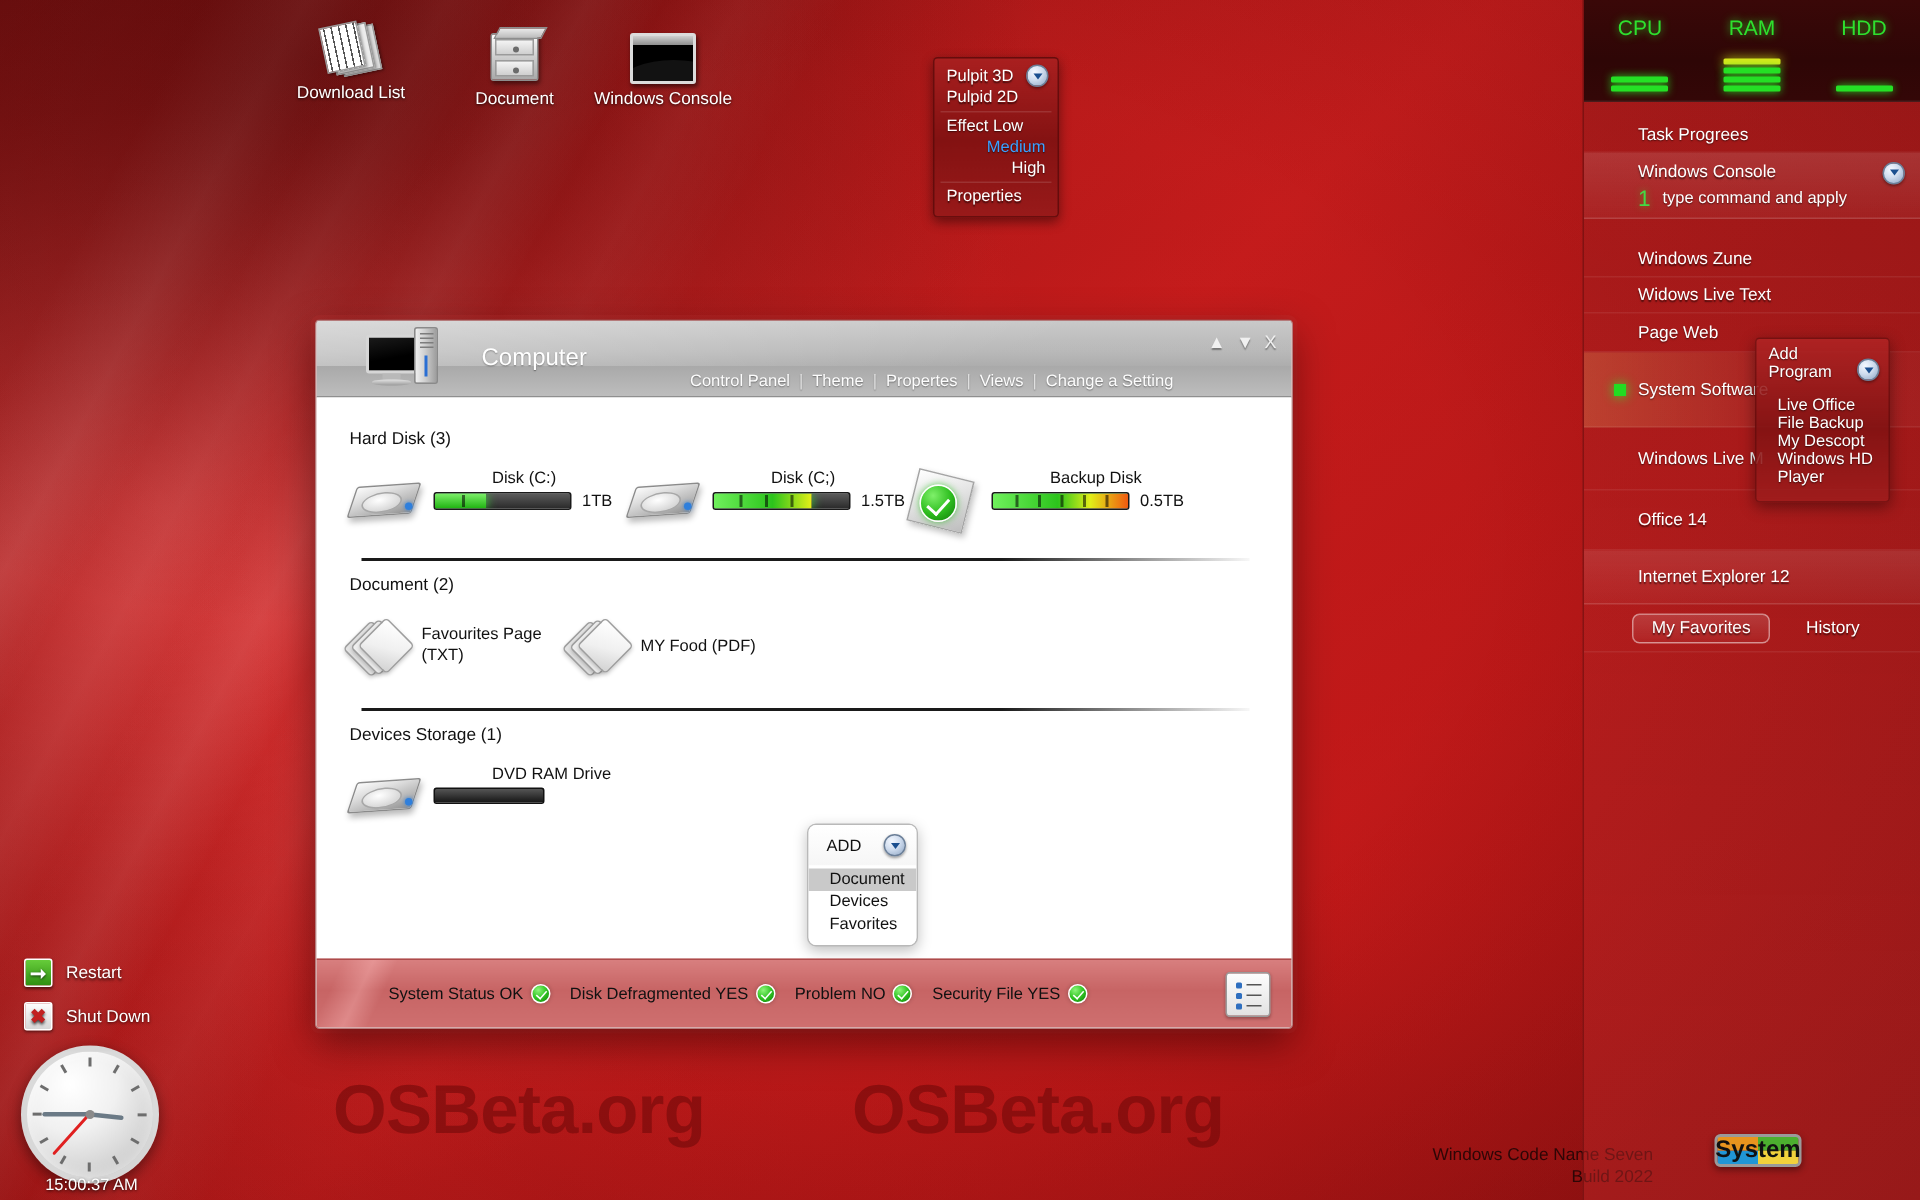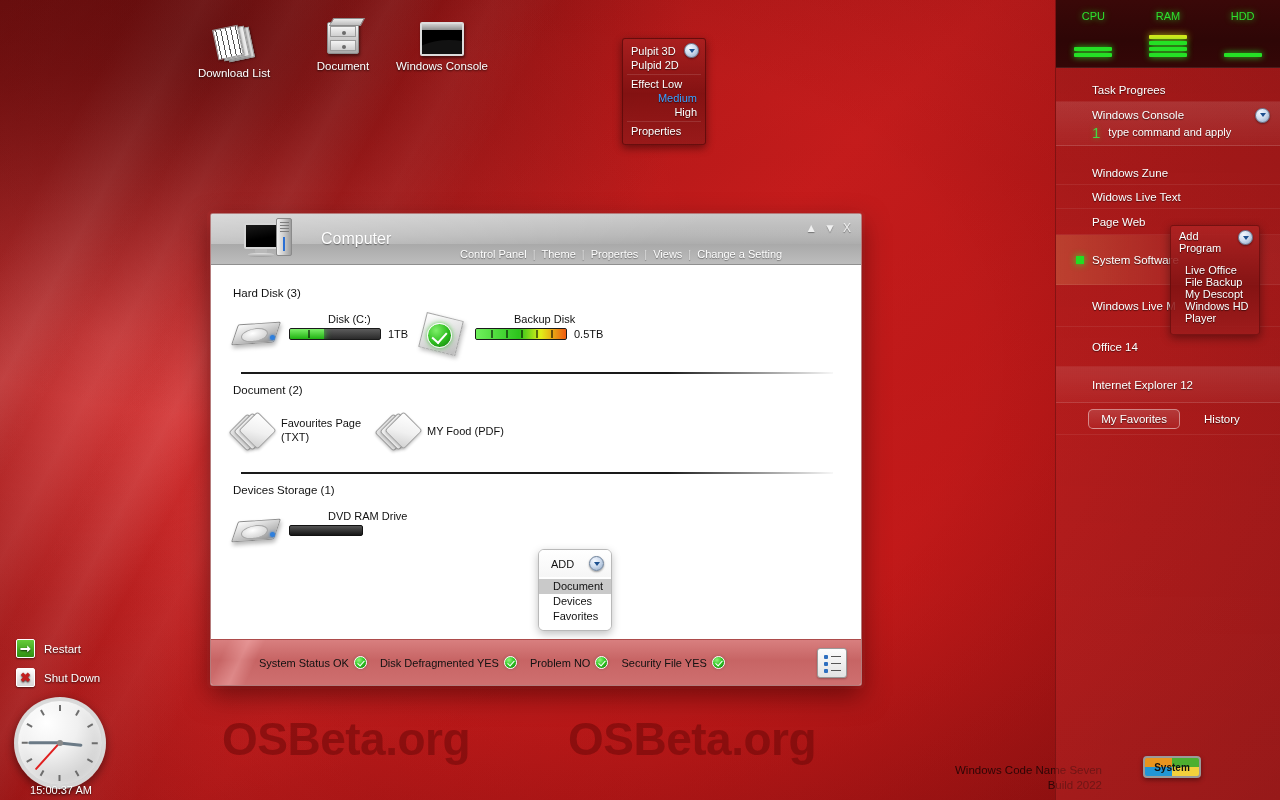--- a/index.html
+++ b/index.html
@@ -57,21 +57,21 @@
     text-align: right; color: #2d0606; font-size: 11.5px; line-height: 15px;
   }
 
   
   .desk-icon {
     position: absolute; width: 108px; text-align: center;
     color: #fff; font-size: 11.5px;
     text-shadow: 0 1px 2px rgba(0,0,0,0.75);
   }
   .desk-icon .glyph { height: 44px; display: flex; align-items: flex-end; justify-content: center; margin-bottom: 4px; }
-  #icon-download { left: 180px; top: 19px; }
+  #icon-download { left: 180px; top: 8px; }
   #icon-document { left: 289px; top: 12px; }
   #icon-console  { left: 388px; top: 12px; }
 
   .ico-papers { position: relative; width: 40px; height: 38px; }
   .ico-papers i {
     position: absolute; width: 26px; height: 31px; background: #f2f2f2;
     border: 1px solid #9a9a9a; display: block; transform: rotate(-12deg);
     box-shadow: 1px 1px 2px rgba(0,0,0,0.4);
   }
   .ico-papers i:nth-child(1) { left: 12px; top: 4px; background: #dcdcdc; }
@@ -373,21 +373,21 @@
     text-shadow: 0 1px 1px rgba(0,0,0,0.55);
   }
   #gauges {
     height: 68px; position: relative;
     background: linear-gradient(180deg, #3a0808 0%, #2e0606 60%, #340707 100%);
     display: flex; align-items: flex-start; justify-content: space-around;
     padding-top: 10px;
     border-bottom: 1px solid rgba(255,255,255,0.08);
   }
   .gauge { width: 60px; text-align: center; }
-  .gauge .lbl { color: #2ee02e; font-size: 11px; text-shadow: 0 0 6px rgba(40,220,40,0.9); margin-bottom: 5px; }
+  .gauge .lbl { color: #2ee02e; font-size: 14px; text-shadow: 0 0 6px rgba(40,220,40,0.9); margin-bottom: 5px; }
   .gauge .bars { display: flex; flex-direction: column-reverse; align-items: center; gap: 2px; height: 30px; justify-content: flex-start; }
   .gauge .bar {
     width: 38px; height: 4px; border-radius: 1px;
     background: #25e025; box-shadow: 0 0 6px rgba(40,230,40,0.95);
   }
   .gauge .bar.y { background: #d8e81c; box-shadow: 0 0 7px rgba(210,230,25,0.95); }
 
   .sb-row {
     position: relative; padding: 0 0 0 36px;
     display: flex; flex-direction: column; justify-content: center;
@@ -425,21 +425,21 @@
     position: absolute; left: 1170px; top: 225px; width: 90px;
     border-radius: 3px;
     background: linear-gradient(180deg, rgba(175,35,35,0.88) 0%, rgba(128,18,18,0.88) 55%, rgba(158,28,28,0.88) 100%);
     border: 1px solid rgba(90,10,10,0.6);
     box-shadow: 0 3px 10px rgba(0,0,0,0.4);
     color: #fff; font-size: 11px;
     text-shadow: 0 1px 1px rgba(0,0,0,0.6);
     padding-bottom: 8px;
   }
   #addprog-popup .hdr {
-    display: flex; align-items: flex-start; justify-content: space-between;
+    display: flex; align-items: flex-end; justify-content: space-between;
     padding: 4px 6px 4px 8px;
   }
   #addprog-popup .items { padding: 6px 0 2px 14px; line-height: 12px; }
   #addprog-popup .items div { padding: 0 0 0 0; }
 
   
   .action-link {
     position: absolute; display: flex; align-items: center; gap: 9px;
     color: #fff; font-size: 11.5px; text-shadow: 0 1px 2px rgba(0,0,0,0.7);
   }
@@ -485,21 +485,21 @@
   
   #system-button {
     position: absolute; left: 1143px; top: 756px; width: 58px; height: 22px;
     border: 2px solid #9a9a9a; border-radius: 4px;
     background:
       linear-gradient(to right, #e8941e 0%, #e8941e 50%, #4caf2f 50%, #4caf2f 100%) top/100% 50% no-repeat,
       linear-gradient(to right, #2196d6 0%, #2196d6 50%, #f2d13c 50%, #f2d13c 100%) bottom/100% 50% no-repeat;
     display: flex; align-items: center; justify-content: center;
     box-shadow: 0 2px 5px rgba(0,0,0,0.4);
   }
-  #system-button span { color: #111; font-size: 10px; font-weight: bold; }
+  #system-button span { color: #111; font-size: 16px; font-weight: bold; }
 </style>
 </head>
 <body>
 
 <div id="desktop-bg"></div>
 <div id="desktop-streaks"></div>
 <div id="desktop-glow-top"></div>
 <div id="desktop-vignette"></div>
 
 <div class="watermark" id="wm-1">OSBeta.org</div>
@@ -590,20 +590,38 @@
             <span class="led"></span>
           </div>
         <div class="drive-info">
           <div class="drive-name">Disk (C:)</div>
           <div class="meter-wrap">
             <div class="meter">
               <span class="fill" style="width:38%;background:linear-gradient(180deg,#7df06a,#1fb211);"></span>
               <span class="seg" style="left:18px"></span>
             </div>
             <span class="meter-label">1TB</span>
+          </div>
+        </div>
+      </div>
+      <div class="drive" style="width:186px">
+        <div class="hdd-ico">
+            <span class="plate"></span>
+            <span class="led"></span>
+          </div>
+        <div class="drive-info">
+          <div class="drive-name">Disk (C;)</div>
+          <div class="meter-wrap">
+            <div class="meter">
+              <span class="fill" style="width:72%;background:linear-gradient(90deg,#6ff05c 0%,#2cc41c 60%,#e2ef18 100%);"></span>
+              <span class="seg" style="left:17px"></span>
+                <span class="seg" style="left:34px"></span>
+                <span class="seg" style="left:51px"></span>
+            </div>
+            <span class="meter-label">1.5TB</span>
           </div>
         </div>
       </div>
       <div class="drive">
         <div class="shield-ico">
             <span class="sh"></span>
             <span class="chk"></span>
           </div>
         <div class="drive-info">
           <div class="drive-name">Backup Disk</div>

